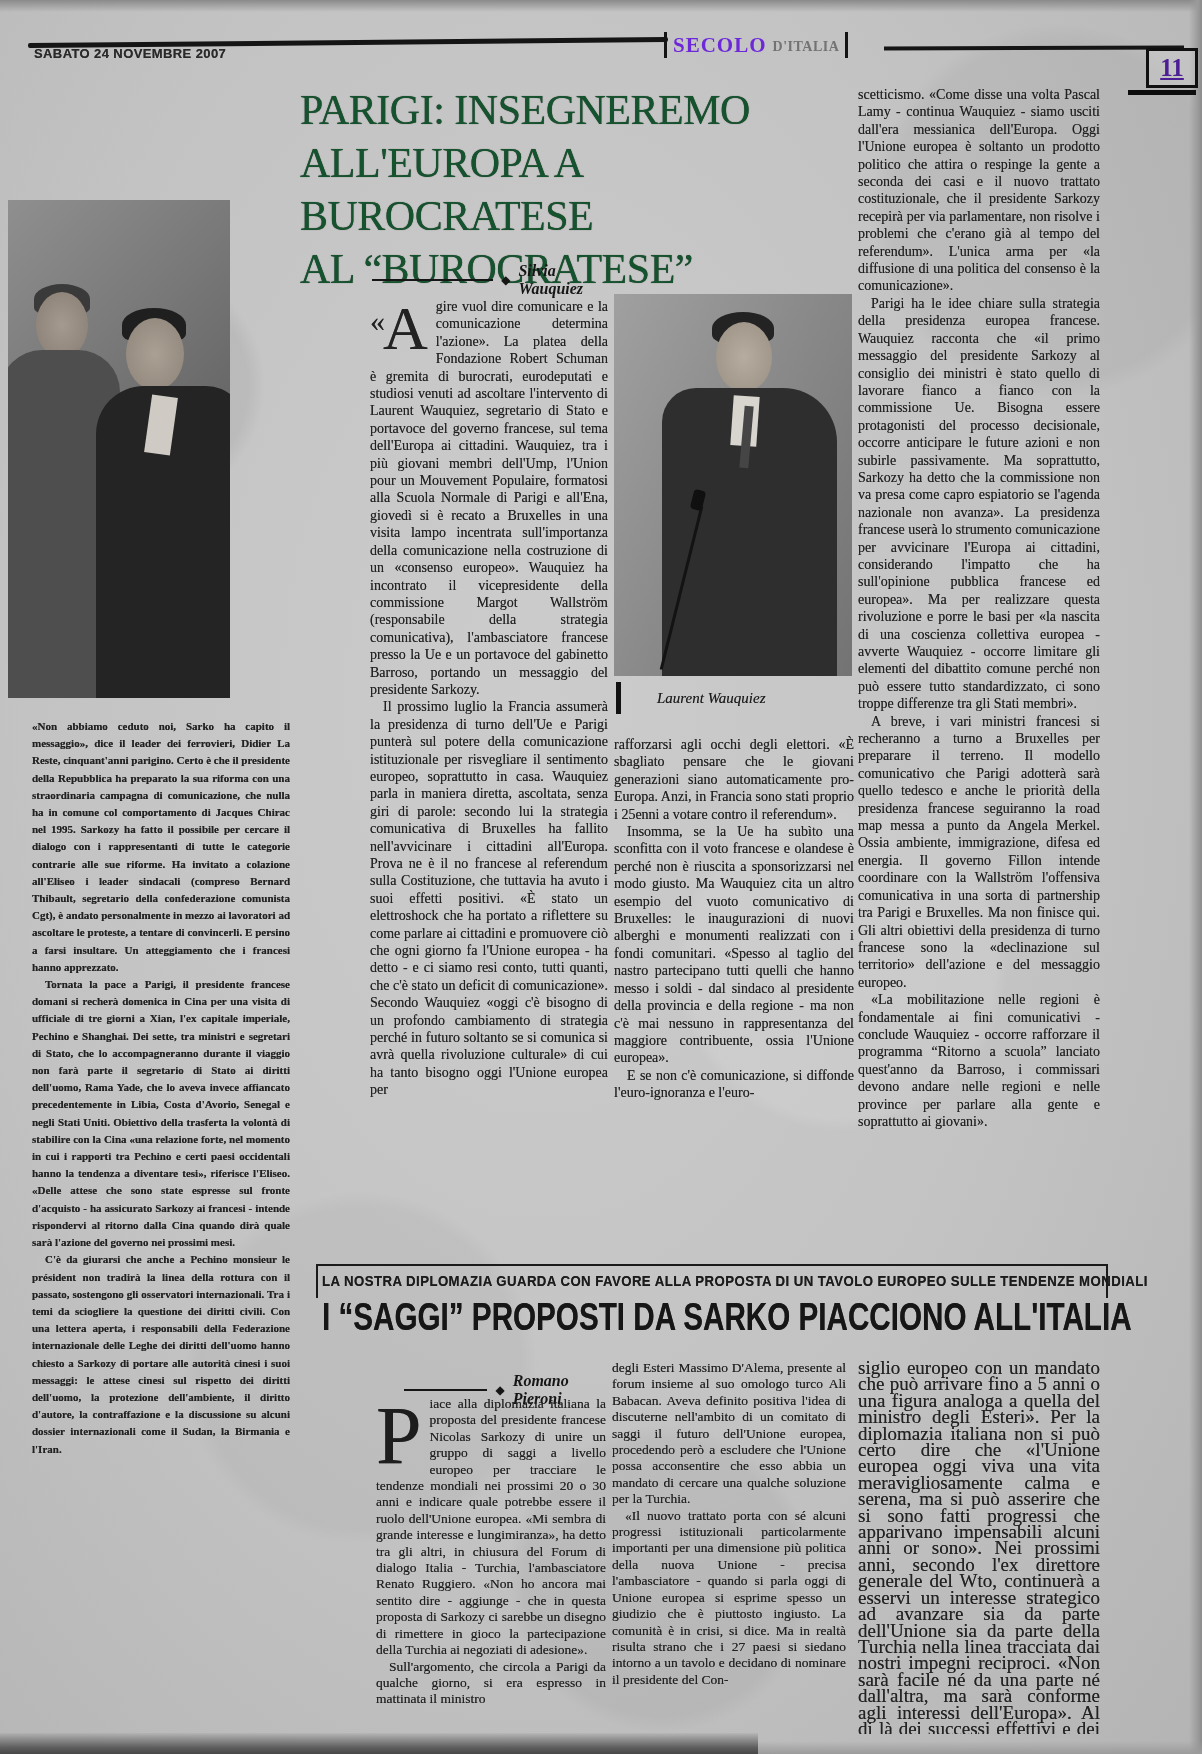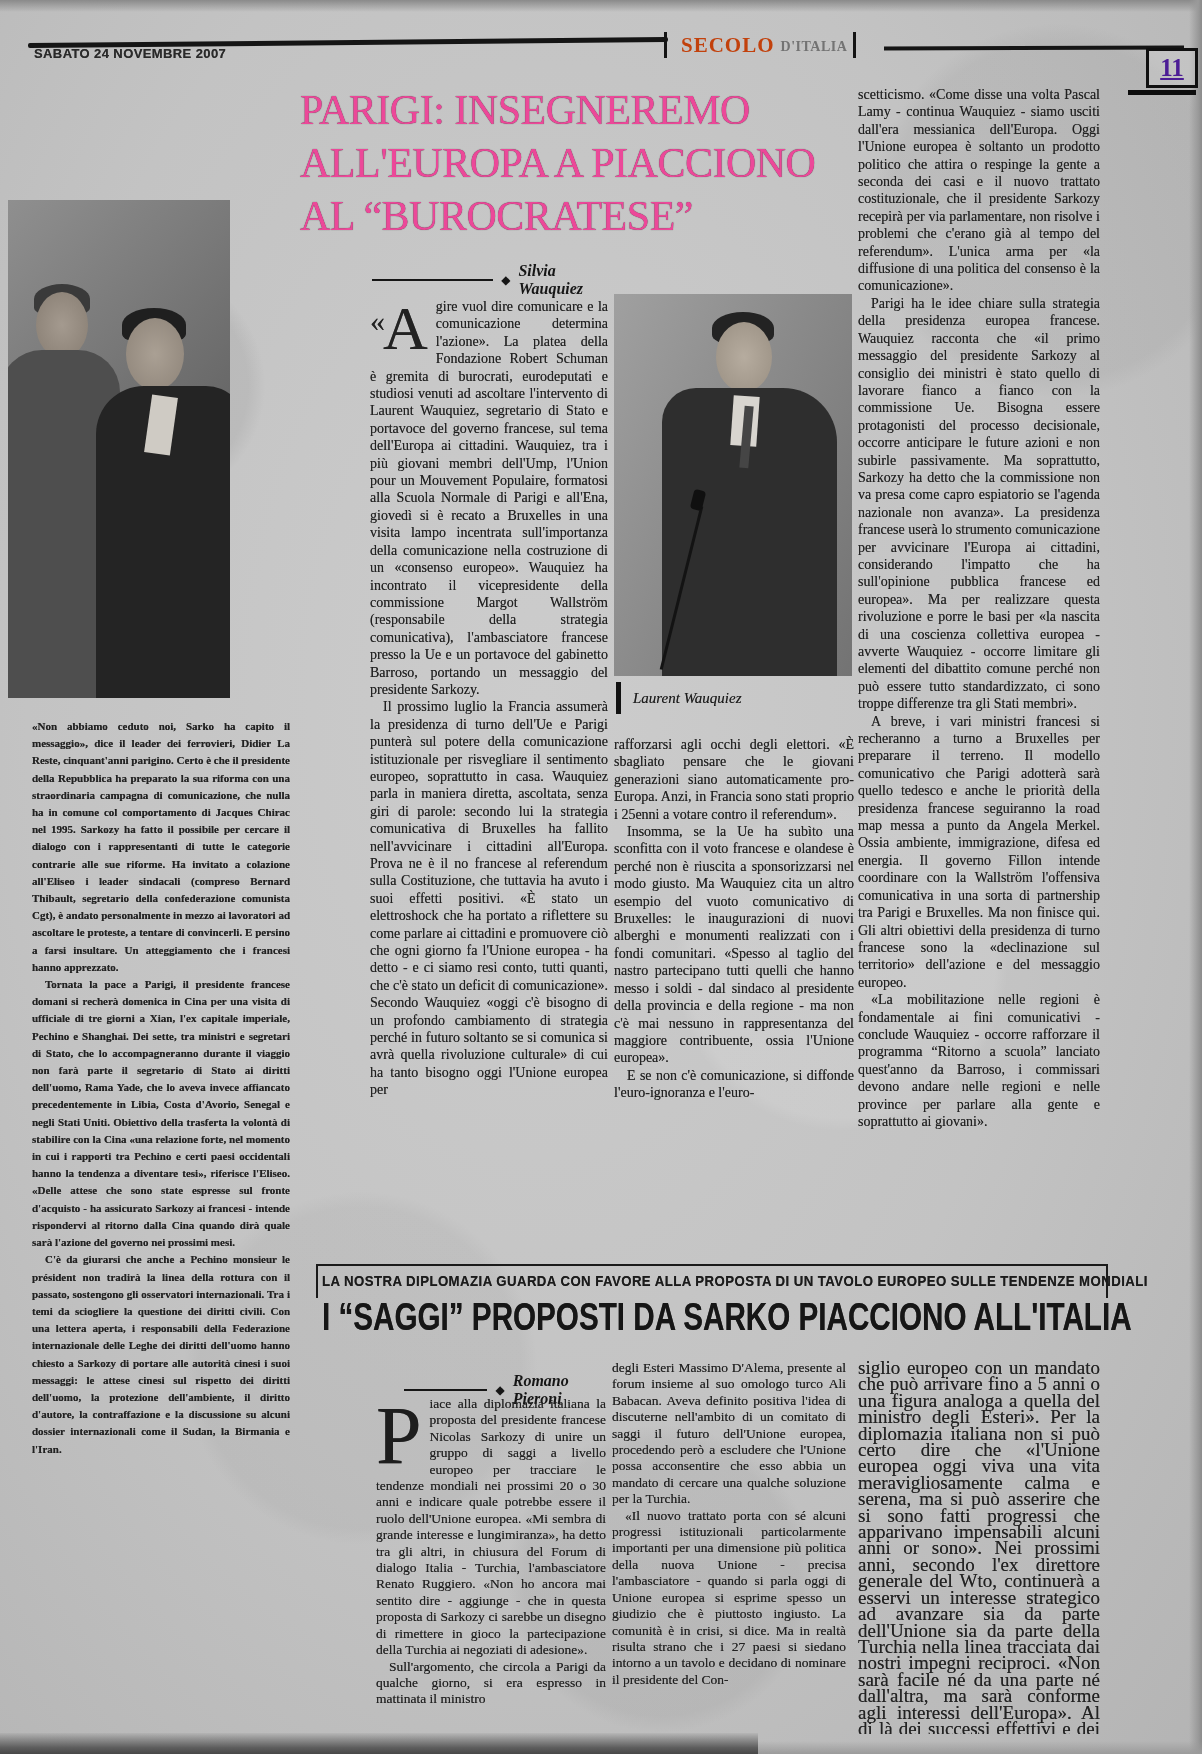--- a/index.html
+++ b/index.html
@@ -26,29 +26,29 @@
   }
 
   
   .rule{background:#151515;}
   .hdr-rule-left{left:28px;top:40px;width:640px;height:5px;transform:rotate(-0.55deg);border-radius:2px;}
   .hdr-rule-right{left:884px;top:46px;width:300px;height:4px;transform:rotate(-0.2deg);}
   .hdr-date{left:34px;top:46px;font-family:"Liberation Sans",sans-serif;font-size:13px;font-weight:bold;
     letter-spacing:.4px;color:#2a2a2a;text-shadow:0 0 .6px rgba(40,40,40,.7);}
   .masthead{left:664px;top:32px;display:flex;align-items:center;gap:6px;}
   .mast-bar{width:3px;height:26px;background:#141414;}
-  .mast-main{font-size:21px;font-weight:bold;letter-spacing:1px;color:#c2410c;margin-left:8px;}
+  .mast-main{font-size:21px;font-weight:bold;letter-spacing:1px;color:#6d28d9;}
   .mast-sub{font-size:14px;font-weight:bold;letter-spacing:.5px;color:#737373;padding-top:4px;}
   .pagenum-box{left:1146px;top:48px;width:46px;height:34px;border:3px solid #101010;
     display:flex;align-items:center;justify-content:center;font-size:25px;font-weight:bold;color:#4c1d95;
     background:rgba(210,210,210,.4);text-decoration:underline;}
   .pagenum-under{left:1128px;top:90px;width:68px;height:5px;background:#0d0d0d;}
 
   
-  .headline{left:300px;top:84px;width:575px;font-size:42px;line-height:53px;color:#ec4899;
+  .headline{left:300px;top:84px;width:575px;font-size:42px;line-height:53px;color:#14532d;
     letter-spacing:-0.5px;text-shadow:0 0 .8px rgba(20,20,20,.8);}
   .byline-row{display:flex;align-items:center;gap:8px;}
   .byline-main{left:372px;top:262px;width:245px;justify-content:center;}
   .byline-rule{width:130px;height:2px;background:#161616;}
   .byline-diamond{font-size:12px;color:#161616;}
   .byline-name{font-size:16px;font-weight:bold;font-style:italic;color:#161616;}
 
   
   .photo{overflow:hidden;}
   .photo-left{left:8px;top:200px;width:222px;height:498px;
@@ -66,21 +66,21 @@
     background:linear-gradient(115deg,#a0a0a0 0%,#8b8b8b 45%,#737373 100%);}
   .cp-head{left:102px;top:28px;width:56px;height:70px;background:radial-gradient(#b6ac9f,#998f82);}
   .cp-hair{left:98px;top:18px;width:62px;height:32px;background:#232323;border-radius:50% 50% 30% 30%;position:absolute;}
   .cp-body{left:48px;top:94px;width:175px;height:288px;background:#2e2e2e;border-radius:34px 54px 0 0;}
   .cp-shirt{left:118px;top:102px;width:26px;height:50px;background:#d8d5cf;transform:rotate(4deg);position:absolute;}
   .cp-tie{left:128px;top:112px;width:9px;height:62px;background:#454545;transform:rotate(5deg);position:absolute;}
   .cp-mic{left:66px;top:210px;width:3px;height:168px;background:#131313;transform:rotate(14deg);position:absolute;}
   .cp-michead{left:78px;top:196px;width:12px;height:20px;background:#101010;border-radius:4px;transform:rotate(14deg);position:absolute;}
   .caption-row{left:616px;top:682px;display:flex;align-items:center;gap:12px;}
   .caption-bar{width:5px;height:32px;background:#111;}
-  .caption-text{font-size:15px;font-style:italic;color:#1c1c1c;text-shadow:0 0 .5px rgba(30,30,30,.6);}
+  .caption-text{font-size:15px;font-style:italic;color:#1c1c1c;text-shadow:0 0 .5px rgba(30,30,30,.6);margin-left:24px;}
 
   
   .col{position:absolute;text-align:justify;overflow:hidden;
     font-size:14px;line-height:17.4px;color:#222;text-shadow:0 0 .55px rgba(35,35,35,.65);}
   .col p{margin:0;}
   .col p.ind{text-indent:13px;}
   .col-1{left:370px;top:298px;width:238px;height:842px;}
   .col-2{left:614px;top:736px;width:240px;height:456px;}
   .col-3{left:858px;top:86px;width:242px;height:1112px;}
   .sidebar{left:32px;top:718px;width:258px;height:1018px;font-size:11px;line-height:17.2px;font-weight:bold;}
@@ -131,21 +131,21 @@
   <div class="fig-head lp-head1"></div>
   <div class="fig-body lp-body1"></div>
   <div class="lp-hair2"></div>
   <div class="fig-head lp-head2"></div>
   <div class="fig-body lp-body2"></div>
   <div class="lp-shirt"></div>
 </div>
 
 <div class="abs headline">
   <div>PARIGI: INSEGNEREMO</div>
-  <div>ALL'EUROPA A PIACCIONO</div>
+  <div>ALL'EUROPA A BUROCRATESE</div>
   <div>AL “BUROCRATESE”</div>
 </div>
 <div class="abs byline-row byline-main">
   <span class="byline-rule"></span>
   <span class="byline-diamond">◆</span>
   <span class="byline-name">Silvia Wauquiez</span>
 </div>
 
 <div class="col col-1">
   <p>

